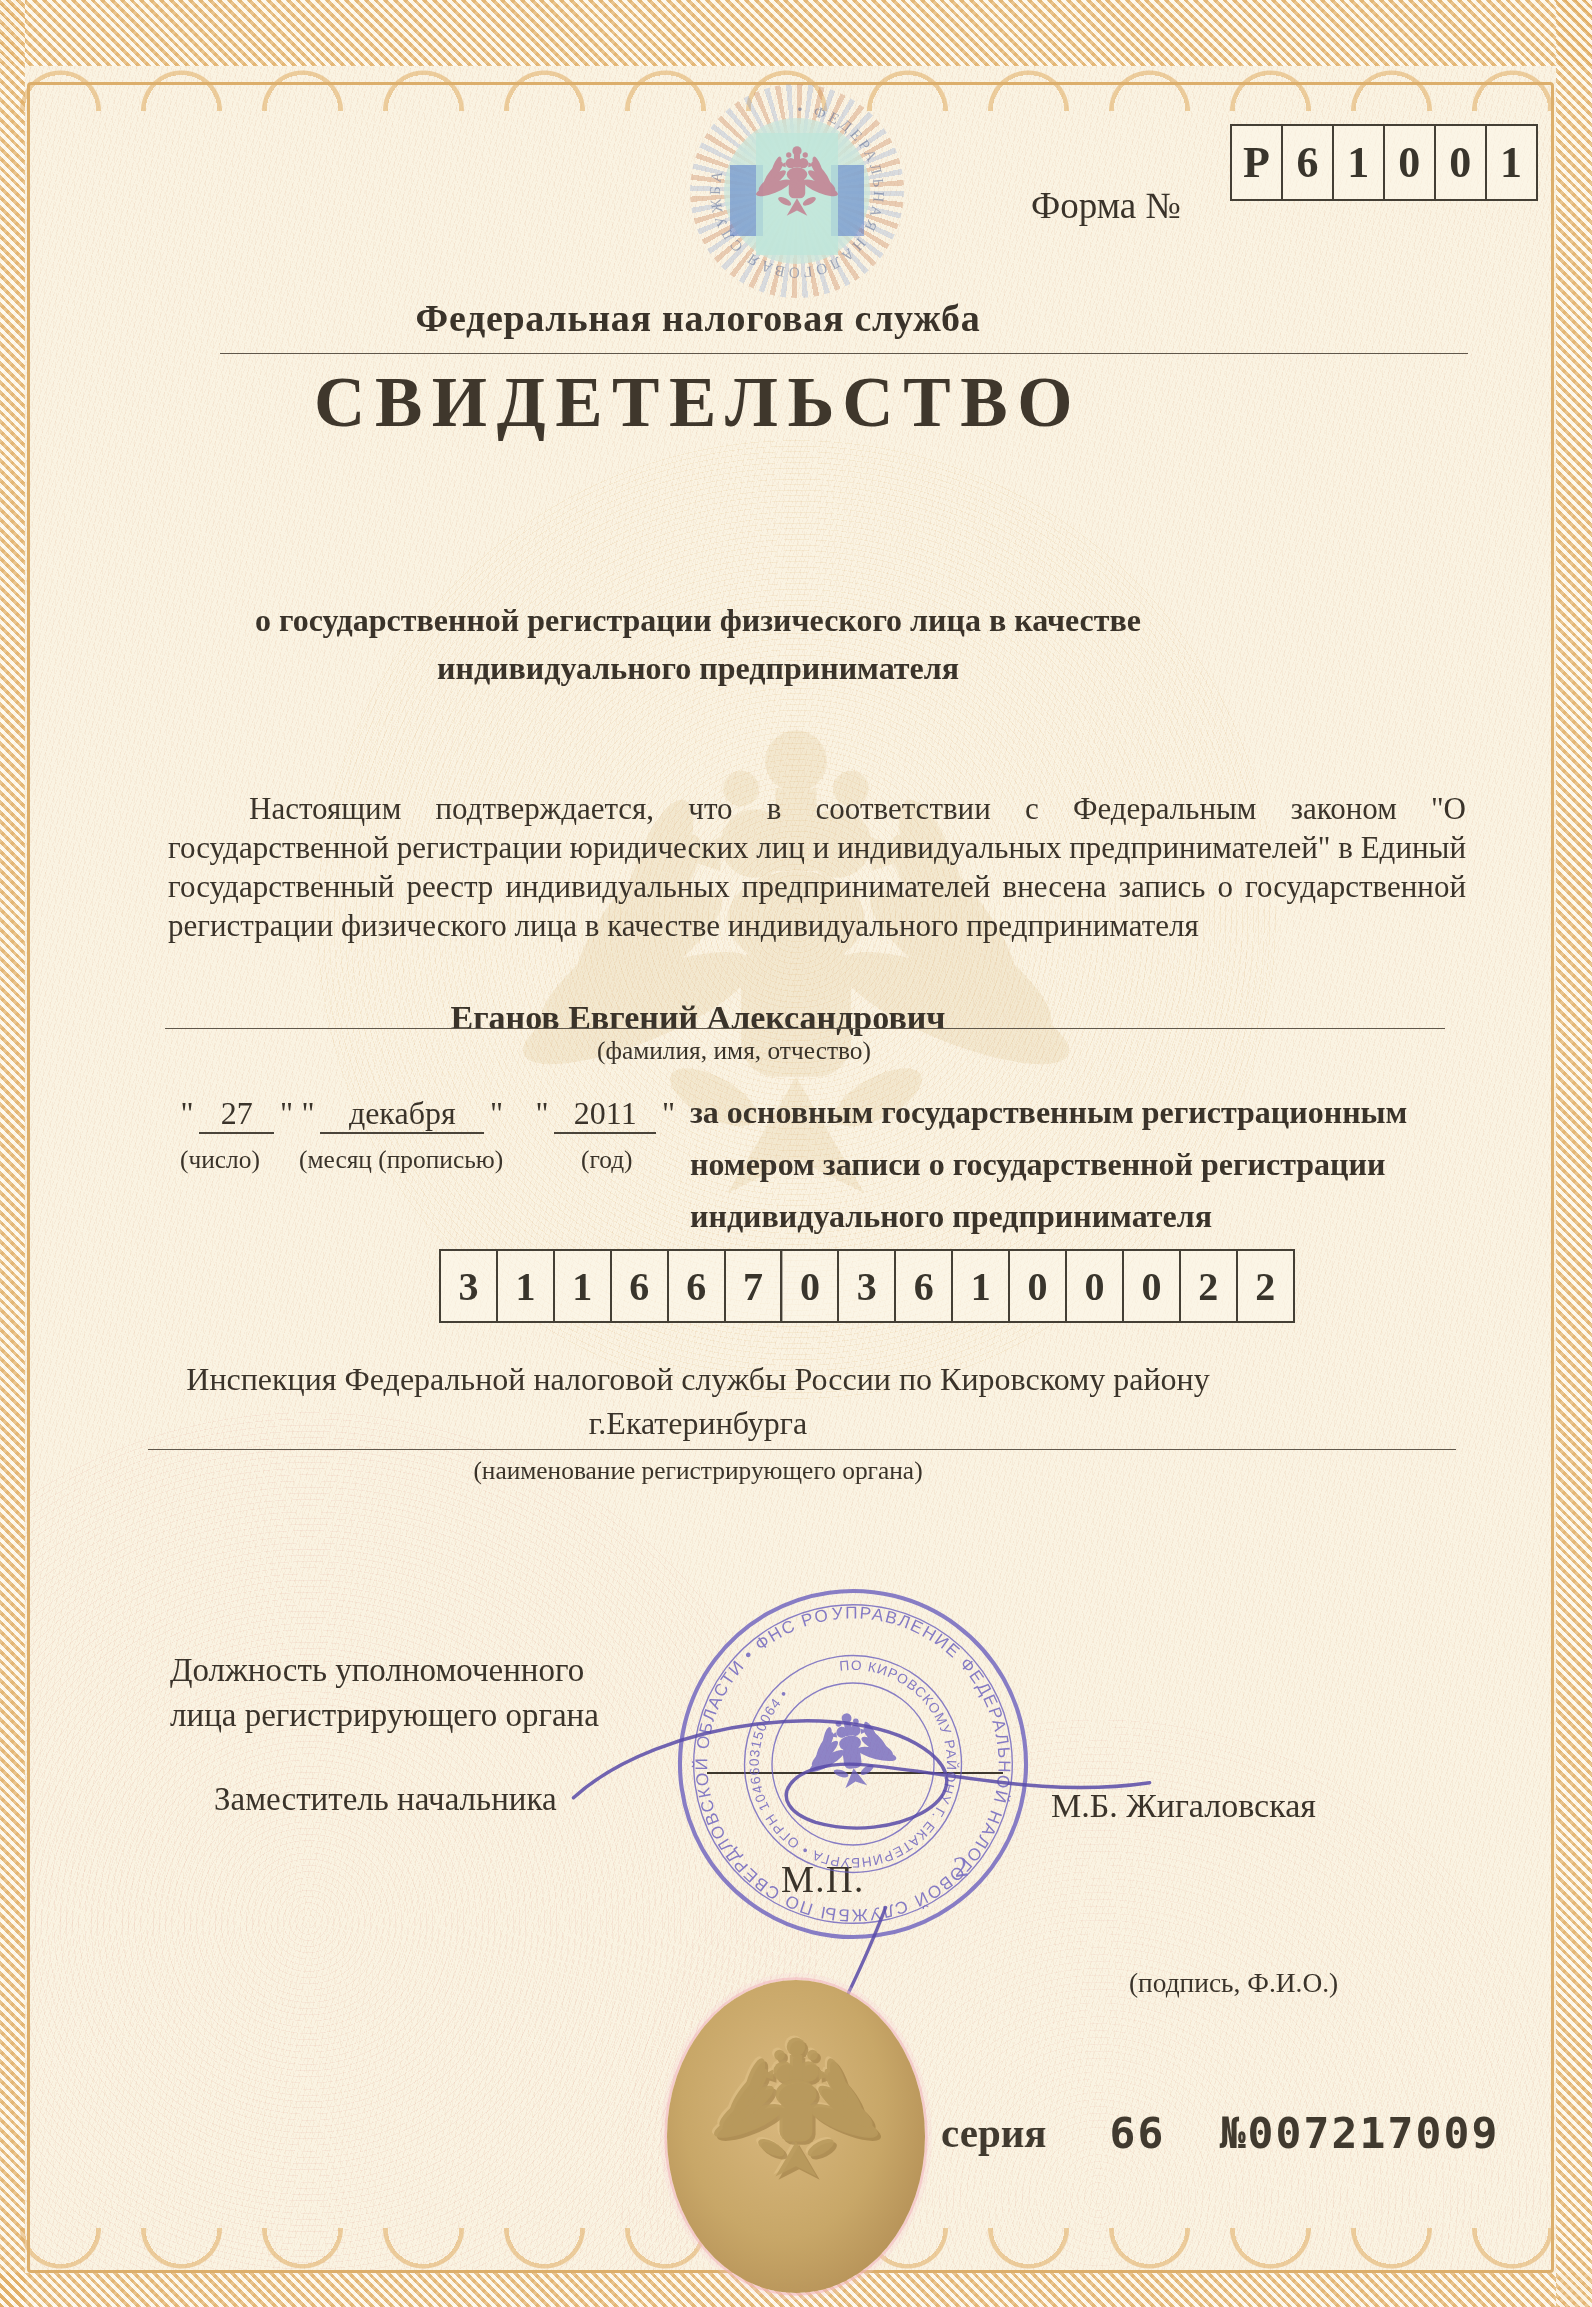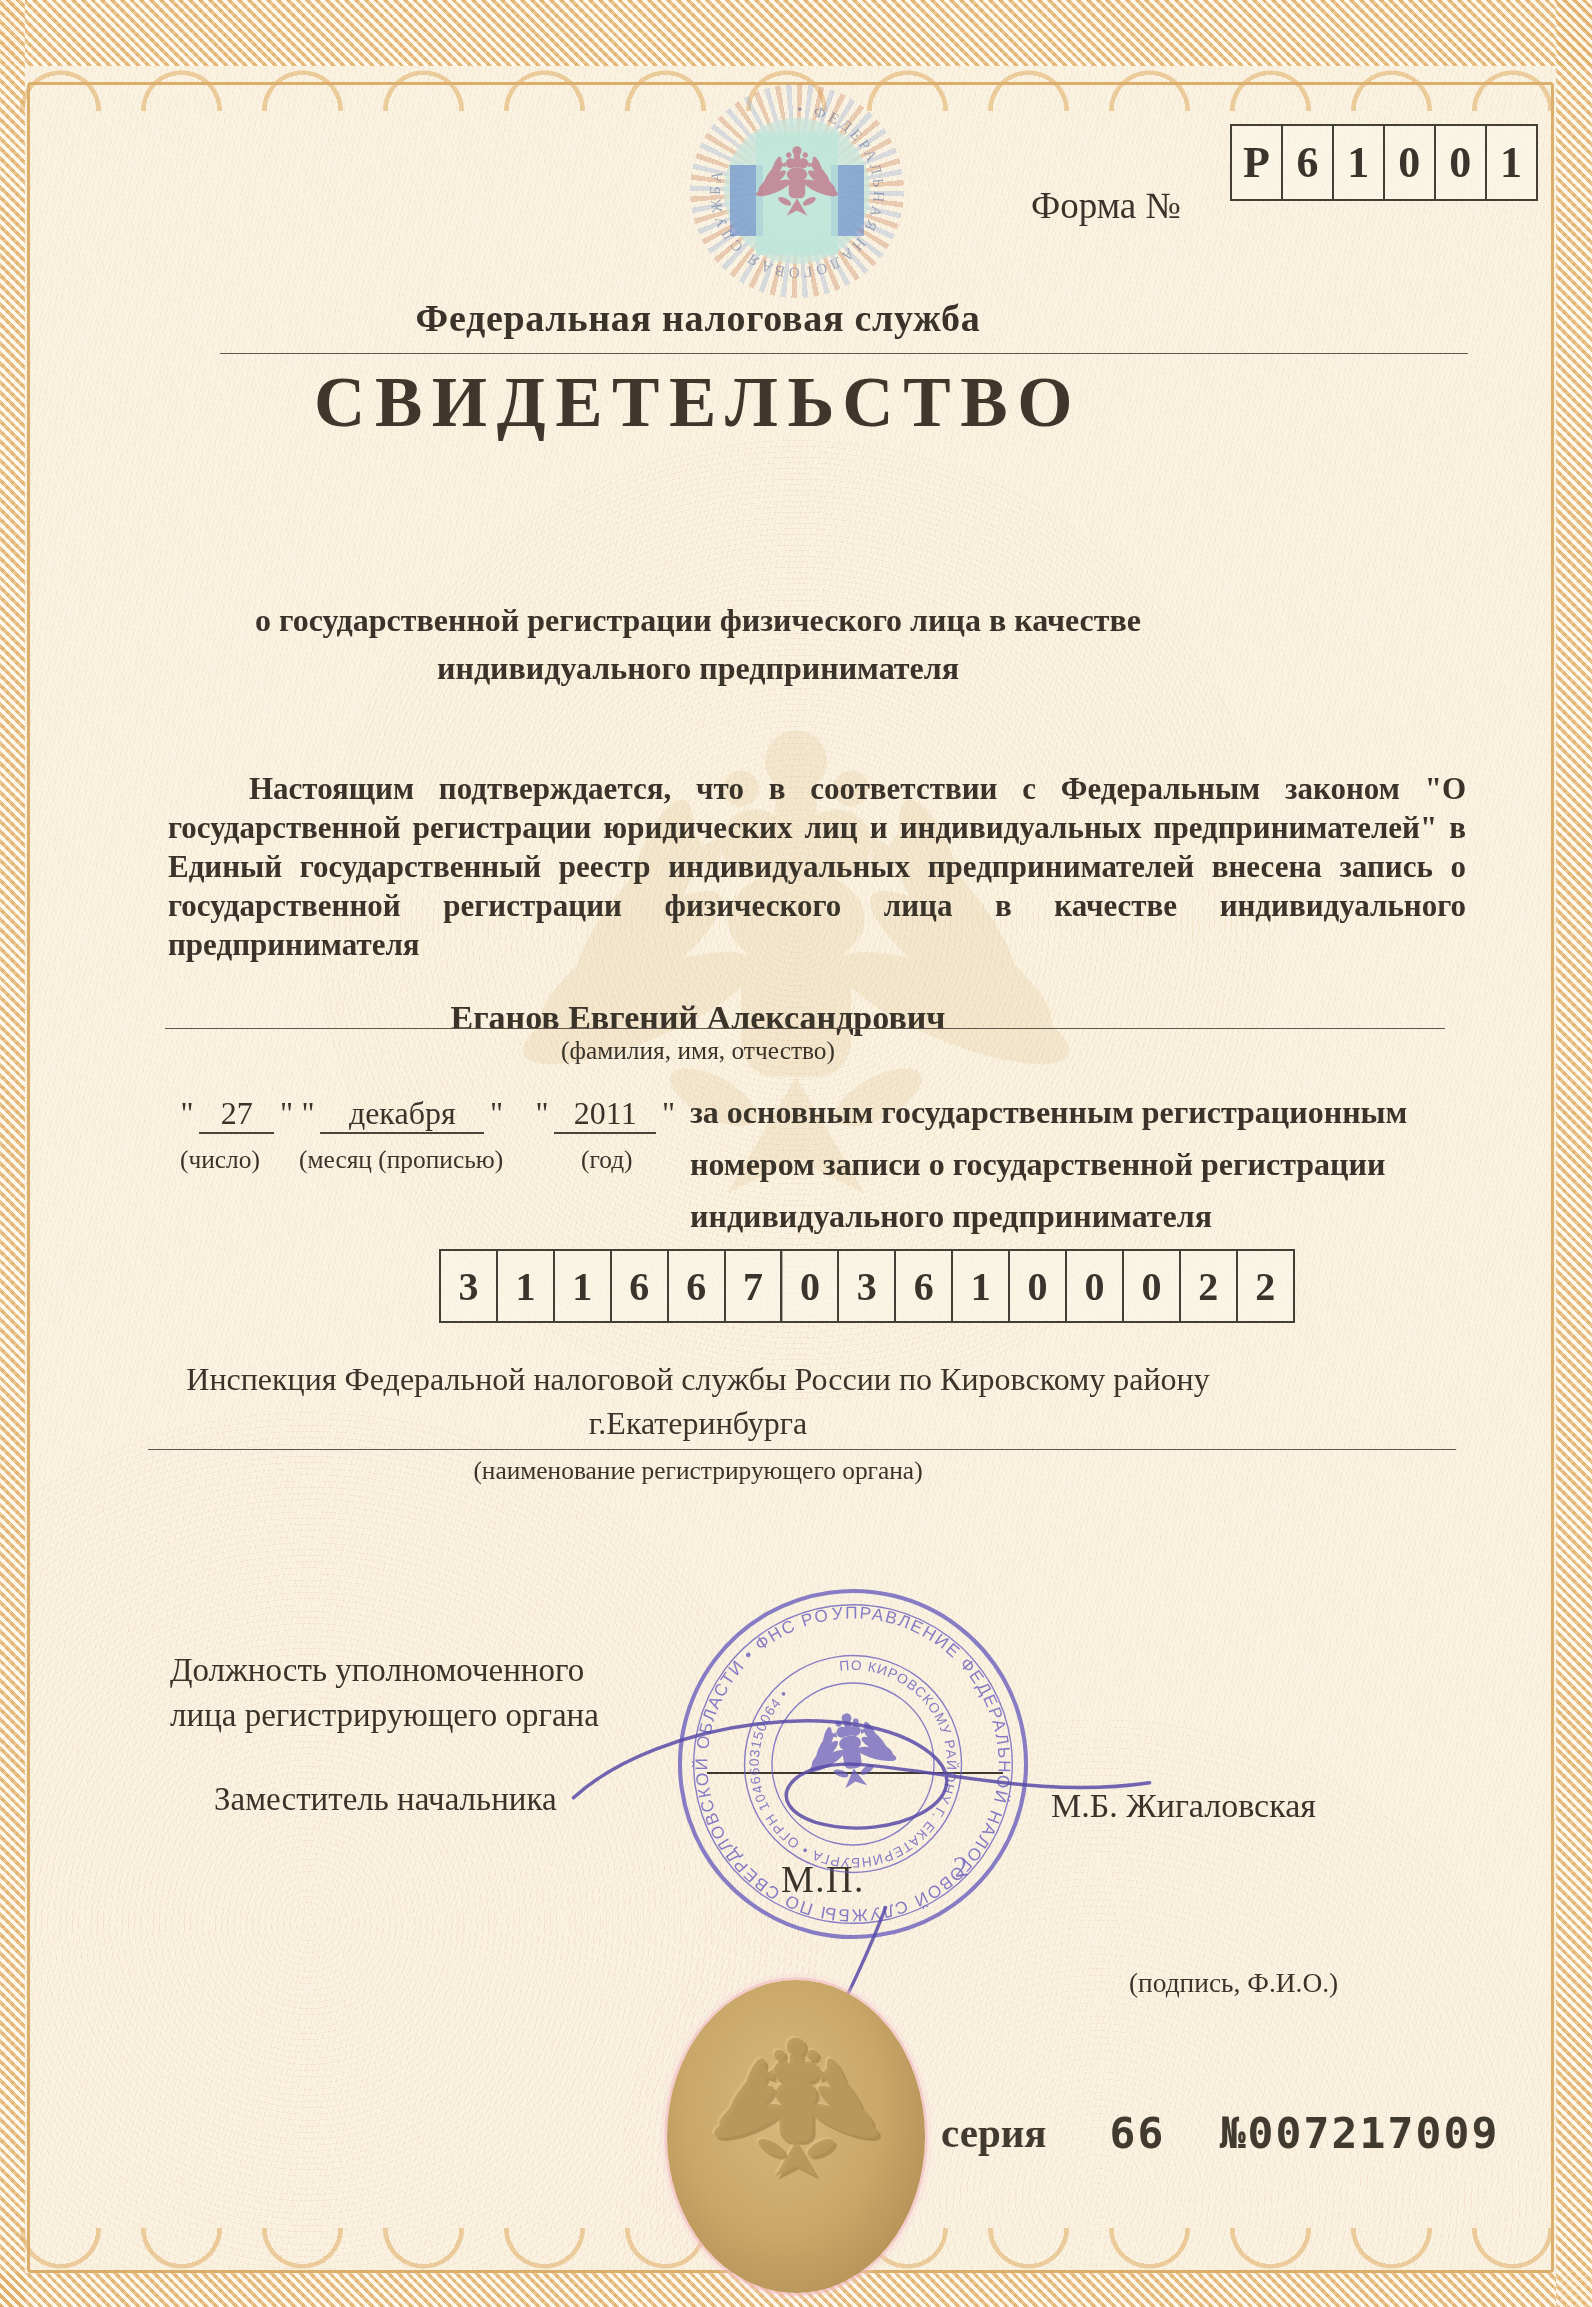--- a/index.html
+++ b/index.html
@@ -52,21 +52,21 @@
   
   .form-label{font-size:37px;}
   .code-row{position:absolute;display:flex;}
   .code-cell{width:49px;height:73px;border:2.1px solid #443f35;margin-left:-2.1px;
     display:flex;align-items:center;justify-content:center;
     font-size:44px;font-weight:bold;color:#39352c;background:rgba(252,247,233,.6);}
   .code-cell:first-child{margin-left:0;}
   .agency{top:296px;font-size:38px;font-weight:bold;letter-spacing:0.7px;}
   .doc-title{top:362px;font-size:71px;font-weight:bold;letter-spacing:9.6px;color:#3f372c;}
   .subtitle{top:596px;font-size:32px;font-weight:bold;line-height:48px;}
-  .body-par{left:168px;top:769px;width:1298px;font-size:31px;font-weight:bold;line-height:39px;
+  .body-par{left:168px;top:789px;width:1298px;font-size:31px;font-weight:normal;line-height:39px;
     text-align:justify;text-indent:81px;}
   .person{top:983px;font-size:34px;font-weight:bold;}
   .caption{font-size:25.4px;}
   
   .dgroup{position:absolute;display:flex;align-items:flex-start;font-size:32px;}
   .dq{padding:0 5.5px;color:#45403.5;}
   .dval{border-bottom:2.1px solid #4a443a;padding:0 13.7px;text-align:center;}
   .ogrn-lines{position:absolute;left:690px;top:1086px;width:796px;
     font-size:32px;font-weight:bold;line-height:52px;}
   .ogrn-row{left:439px;top:1249px;}
@@ -177,21 +177,21 @@
 
   <div class="abs ctr subtitle">
     <div>о государственной регистрации физического лица в качестве</div>
     <div>индивидуального предпринимателя</div>
   </div>
 
   <div class="abs body-par">Настоящим подтверждается, что в соответствии с Федеральным законом "О государственной регистрации юридических лиц и индивидуальных предпринимателей" в Единый государственный реестр индивидуальных предпринимателей внесена запись о государственной регистрации физического лица в качестве индивидуального предпринимателя</div>
 
   <div class="abs ctr person" style="top:983px;margin-top:16px;">Еганов Евгений Александрович</div>
   <div class="rule" style="left:165px;top:1028px;width:1280px;"></div>
-  <div class="abs ctr caption" style="top:1036px;">(фамилия, имя, отчество)</div>
+  <div class="abs ctr caption" style="top:1036px;padding-left:36px;">(фамилия, имя, отчество)</div>
 
   <div class="dgroup" style="left:175px;top:1095px;">
     <span class="dq">"</span>
     <span class="dval" style="min-width:48px;">27</span>
     <span class="dq">"</span>
   </div>
   <div class="abs caption" style="left:180px;top:1145px;">(число)</div>
 
   <div class="dgroup" style="left:296px;top:1095px;">
     <span class="dq">"</span>

